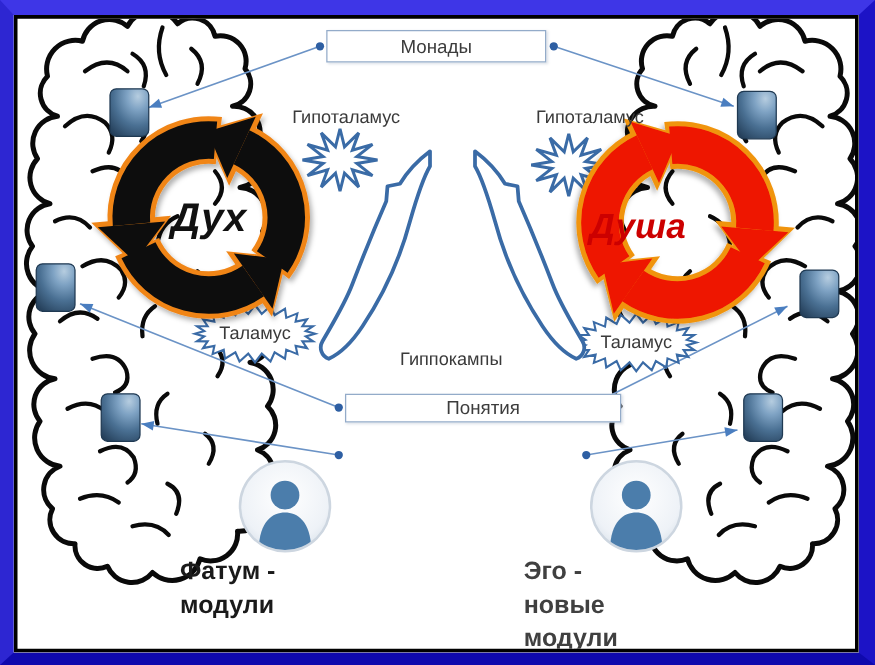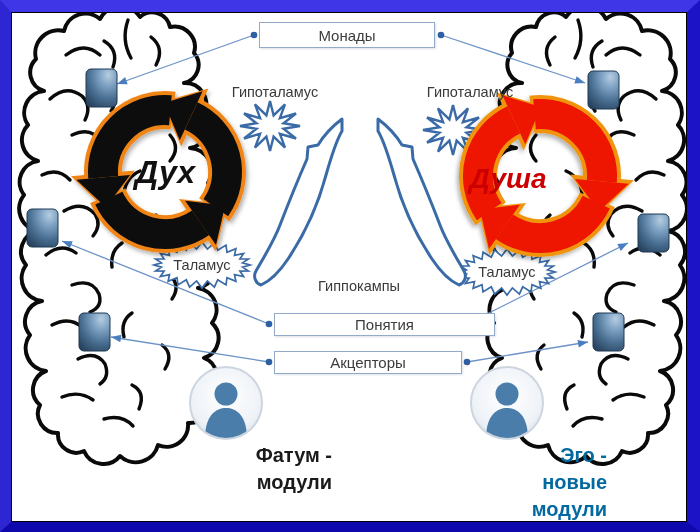--- a/index.html
+++ b/index.html
@@ -4,30 +4,30 @@
 <style>
   html,body{margin:0;padding:0;background:#888;}
   body{font-family:"Liberation Sans","DejaVu Sans",sans-serif;}
   .frame{
     position:relative;width:700px;height:532px;box-sizing:border-box;
     border-style:solid;border-width:12px 13px 10px 11px;
     border-top-color:#3e36e7;border-right-color:#1c13c6;
     border-bottom-color:#0f09ad;border-left-color:#2d26d2;
     background:#fff;overflow:hidden;
   }
-  .page{position:absolute;inset:0;background:#fff;border:1px solid #000000;box-sizing:border-box;overflow:hidden;padding-left:12px;}
+  .page{position:absolute;inset:0;background:#fff;border:3px solid #000000;box-sizing:border-box;overflow:hidden;padding-left:12px;}
   .page svg.scene{position:absolute;left:0;top:0;}
   .lbl{position:absolute;text-align:center;color:#3a3a3a;font-size:14.5px;white-space:nowrap;}
   .box{
     position:absolute;background:#fff;border:1.5px solid #93abc9;box-sizing:border-box;
     display:flex;align-items:center;justify-content:center;
     font-size:15px;color:#3c3c3c;box-shadow:1px 1px 2px rgba(110,130,160,.25);
   }
   .cycle-lbl{position:absolute;text-align:center;font-weight:bold;font-style:italic;}
-  .caption{position:absolute;text-align:right;font-weight:bold;font-size:20px;line-height:27px;}
+  .caption{position:absolute;text-align:left;font-weight:bold;font-size:20px;line-height:27px;}
   .caption span{display:block;}
 </style>
 </head>
 <body>
 
 <div class="frame">
   <div class="page">
 
     <svg class="scene" width="676" height="510" viewBox="0 0 676 510">
       <defs>
@@ -186,37 +186,34 @@
         </g>
       </g>
     </svg>
 
     <div class="box" style="left:247px;top:9px;width:176px;height:26px;">
       <span>Монады</span>
     </div>
     <div class="box" style="left:262px;top:300px;width:221px;height:23px;">
       <span>Понятия</span>
     </div>
-    <div class="box" style="left:262px;top:338px;width:188px;height:23px;">
-      <span>Акцепторы</span>
-    </div>
 
     <div class="lbl" style="left:203px;top:71px;width:120px;">Гипоталамус</div>
     <div class="lbl" style="left:398px;top:71px;width:120px;">Гипоталамус</div>
     <div class="lbl" style="left:140px;top:244px;width:100px;">Таламус</div>
     <div class="lbl" style="left:445px;top:251px;width:100px;">Таламус</div>
     <div class="lbl" style="left:297px;top:265px;width:100px;">Гиппокампы</div>
 
     <div class="cycle-lbl" style="left:103px;top:141px;width:100px;font-size:32px;color:#111;">Дух</div>
     <div class="cycle-lbl" style="left:416px;top:150px;width:160px;font-size:28px;color:#cc0000;">Душа</div>
 
     <div class="caption" style="left:130px;top:429px;width:190px;color:#1a1a1a;">
       <span>Фатум -</span>
       <span>модули</span>
     </div>
-    <div class="caption" style="left:405px;top:429px;width:190px;color:#0369a1;">
+    <div class="caption" style="left:405px;top:429px;width:190px;color:#404040;">
       <span>Эго -</span>
       <span>новые</span>
       <span>модули</span>
     </div>
 
   </div>
 </div>
 
 </body></html>

